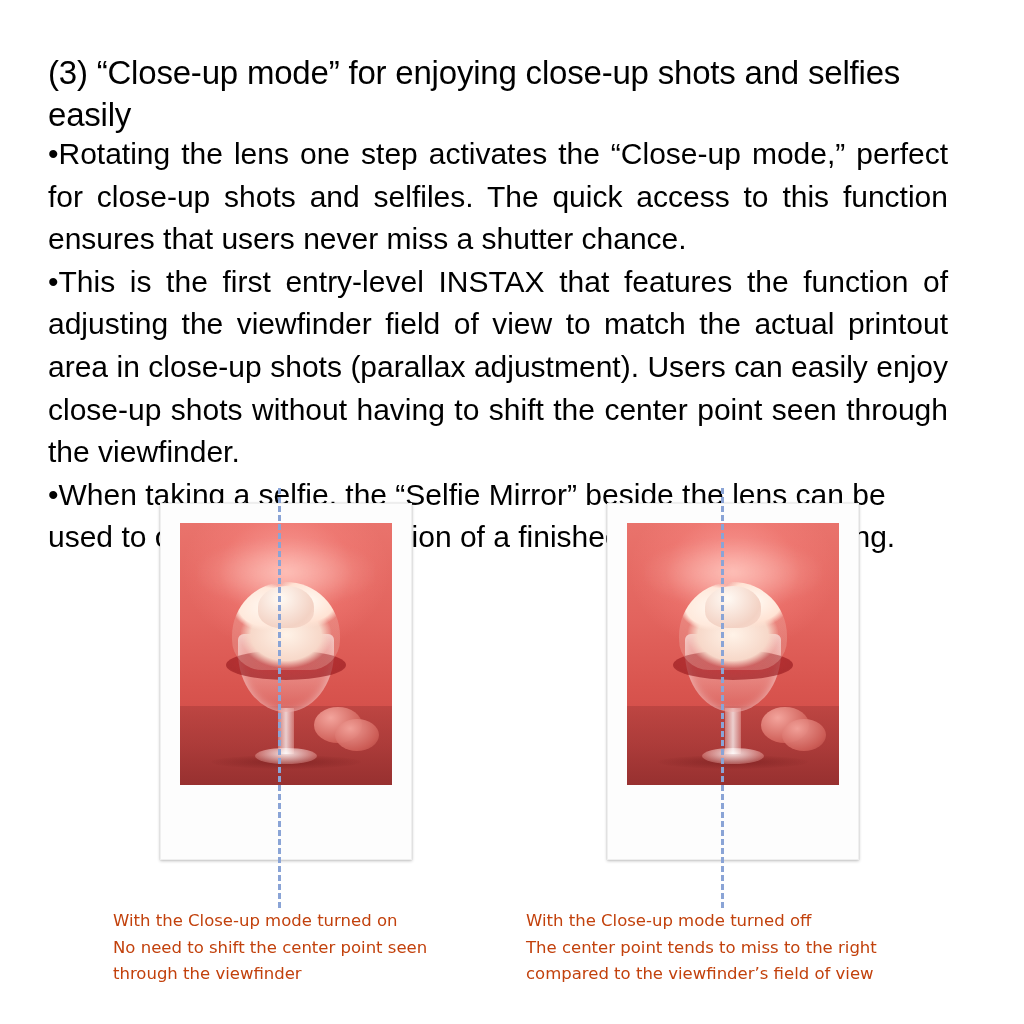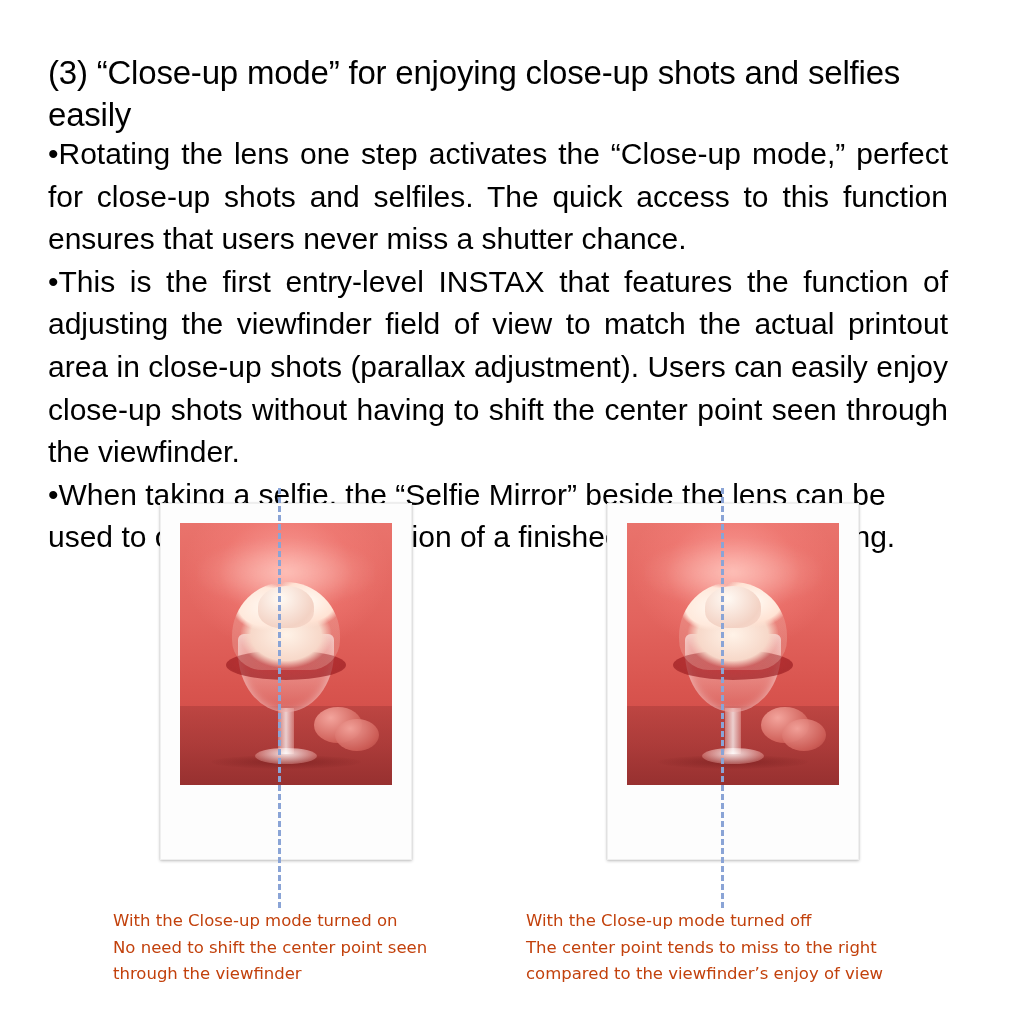--- a/index.html
+++ b/index.html
@@ -262,17 +262,17 @@
 
   <div class="captions">
     <div class="caption left">
       <div>With the Close-up mode turned on</div>
       <div>No need to shift the center point seen</div>
       <div>through the viewfinder</div>
     </div>
     <div class="caption right">
       <div>With the Close-up mode turned off</div>
       <div>The center point tends to miss to the right</div>
-      <div>compared to the viewfinder’s enjoy of view</div>
+      <div>compared to the viewfinder’s field of view</div>
     </div>
   </div>
 
 </div>
 
 </body></html>

